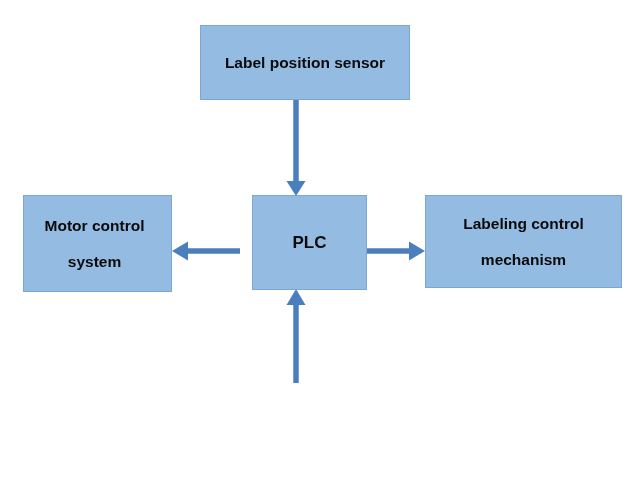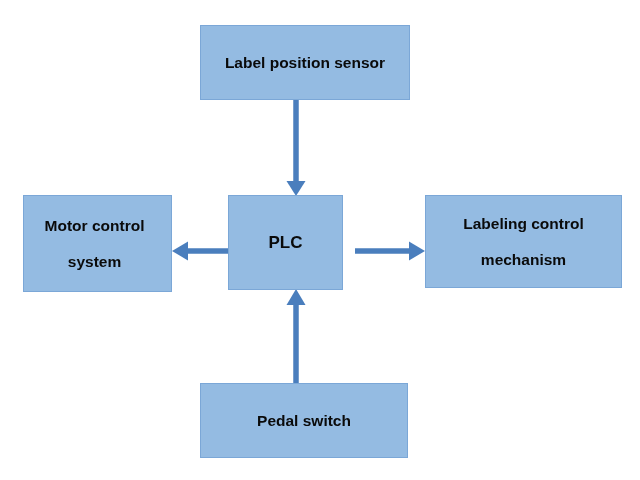--- a/index.html
+++ b/index.html
@@ -32,21 +32,21 @@
     font-size: 15.5px;
     display: flex;
     align-items: center;
     justify-content: center;
     text-align: center;
     line-height: 2.3;
     padding: 0 14px;
   }
   .node-top    { left: 200px; top: 25px;  width: 210px; height: 75px; }
   .node-left   { left: 23px;  top: 195px; width: 149px; height: 97px; padding-left: 8px; }
-  .node-plc    { left: 228px; top: 195px; width: 115px; height: 95px; font-size: 17px; }
+  .node-plc    { left: 252px; top: 195px; width: 115px; height: 95px; font-size: 17px; }
   .node-right  { left: 425px; top: 195px; width: 197px; height: 93px; }
   .node-bottom { left: 200px; top: 383px; width: 208px; height: 75px; }
   .arrow-layer {
     position: absolute;
     left: 0; top: 0;
     width: 640px;
     height: 480px;
     pointer-events: none;
   }
   .arrow-layer line { stroke: var(--arrow); stroke-width: 5.5; }
@@ -85,17 +85,14 @@
   </div>
 
   <div class="node node-plc">
     <span>PLC</span>
   </div>
 
   <div class="node node-right">
     <span>Labeling control mechanism</span>
   </div>
 
-  <div class="node node-bottom">
-    <span>Pedal switch</span>
-  </div>
 
 </div>
 
 </body></html>

